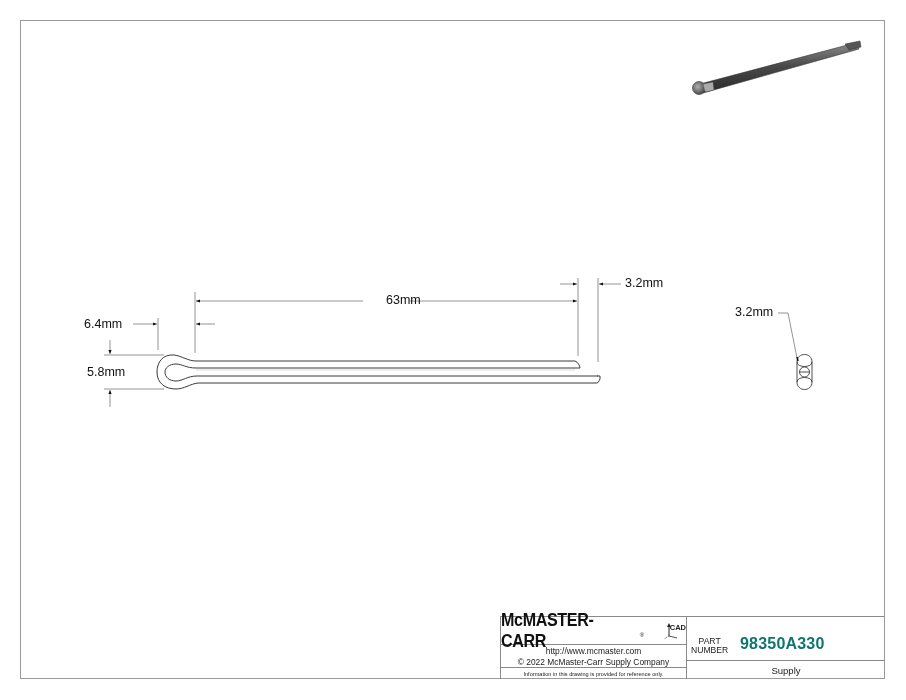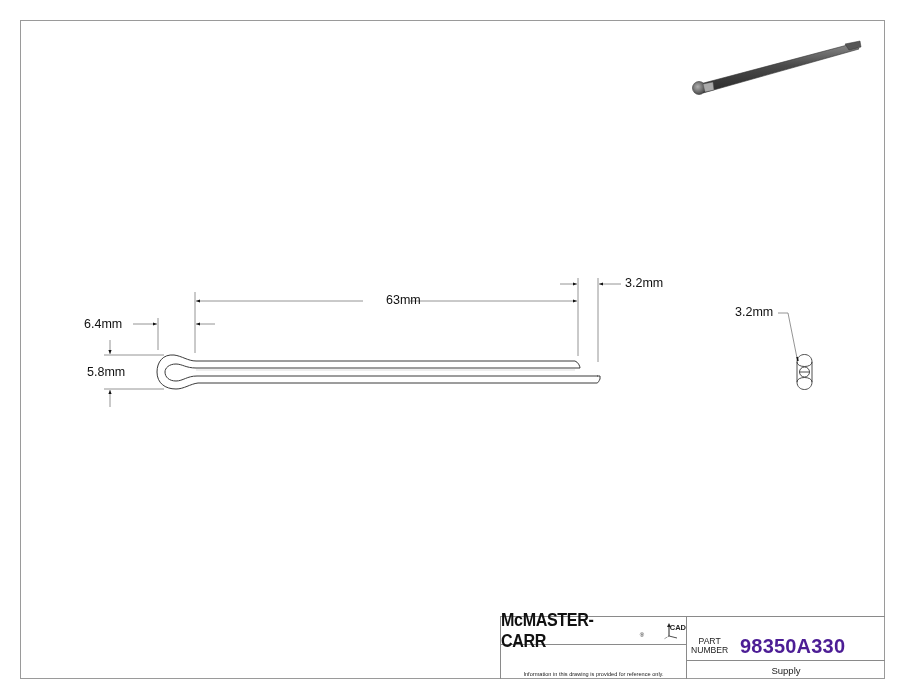--- a/index.html
+++ b/index.html
@@ -12,21 +12,21 @@
     .tb-logo-row { position: absolute; left: 0; top: 0; width: 185px; height: 27px; border-bottom: 1px solid #8a8a8a; display: flex; align-items: center; justify-content: center; }
     .logo-text { font-family: "Liberation Sans", sans-serif; font-weight: bold; font-size: 17.5px; letter-spacing: -0.4px; color: #111; transform: scaleX(0.92); transform-origin: left center; }
     .logo-reg { font-size: 6px; color: #222; margin-left: -10px; margin-right: 2px; margin-top: 9px; }
     .logo-cad { position: relative; width: 22px; height: 20px; margin-left: 18px; }
     .logo-cad .cad-t { position: absolute; right: 0; top: 2px; font-size: 7.5px; font-weight: bold; color: #222; }
     .tb-url { position: absolute; left: 0; top: 28px; width: 185px; height: 23px; border-bottom: 1px solid #8a8a8a; text-align: center; font-size: 8.4px; color: #222; line-height: 10.5px; padding-top: 1px; box-sizing: border-box; }
     .tb-note { position: absolute; left: 0; top: 52px; width: 185px; height: 11px; text-align: center; font-size: 5.6px; color: #222; line-height: 10px; }
     .tb-right { position: absolute; left: 186px; top: 16px; width: 198px; height: 62px; }
     .tb-pn-row { position: absolute; left: 0; top: 0; width: 198px; height: 27px; border-bottom: 1px solid #8a8a8a; }
     .pn-label { position: absolute; left: 4px; top: 4px; font-size: 8.6px; color: #222; line-height: 9px; text-align: center; }
-    .pn-value { position: absolute; left: 53px; top: 2px; font-size: 20px; font-weight: bold; color: #4c1d95; letter-spacing: 0.2px; }
+    .pn-value { position: absolute; left: 53px; top: 2px; font-size: 16px; font-weight: bold; color: #0f766e; letter-spacing: 0.2px; }
     .tb-desc { position: absolute; left: 0; top: 28px; width: 198px; height: 34px; text-align: center; font-size: 9.5px; color: #222; line-height: 14px; padding-top: 3px; box-sizing: border-box; }
   </style>
 </head>
 <body>
 
 <div class="sheet"></div>
 
 <svg class="drawing" width="906" height="700" viewBox="0 0 906 700">
   <defs>
     <marker id="arr" viewBox="0 0 10 10" refX="10" refY="5" markerWidth="7" markerHeight="5" orient="auto-start-reverse">
@@ -113,20 +113,24 @@
       <span class="logo-cad">
         <svg width="14" height="20" viewBox="0 0 14 20" style="position:absolute;left:0;top:0;">
           <line x1="5" y1="4" x2="5" y2="15" stroke="#222" stroke-width="1"></line>
           <path d="M3,6 L5,2 L7,6" fill="#222"></path>
           <line x1="5" y1="15" x2="0" y2="18" stroke="#222" stroke-width="0.8" stroke-dasharray="1,1"></line>
           <line x1="5" y1="15" x2="13" y2="17" stroke="#222" stroke-width="0.8"></line>
         </svg>
         <span class="cad-t">CAD</span>
       </span>
     </div>
+    <div class="tb-url">
+      <div>http://www.mcmaster.com</div>
+      <div>© 2022 McMaster-Carr Supply Company</div>
+    </div>
     <div class="tb-note">Information in this drawing is provided for reference only.</div>
   </div>
   <div class="tb-right">
     <div class="tb-pn-row">
       <div class="pn-label">
         <div>PART</div>
         <div>NUMBER</div>
       </div>
       <div class="pn-value">98350A330</div>
     </div>

